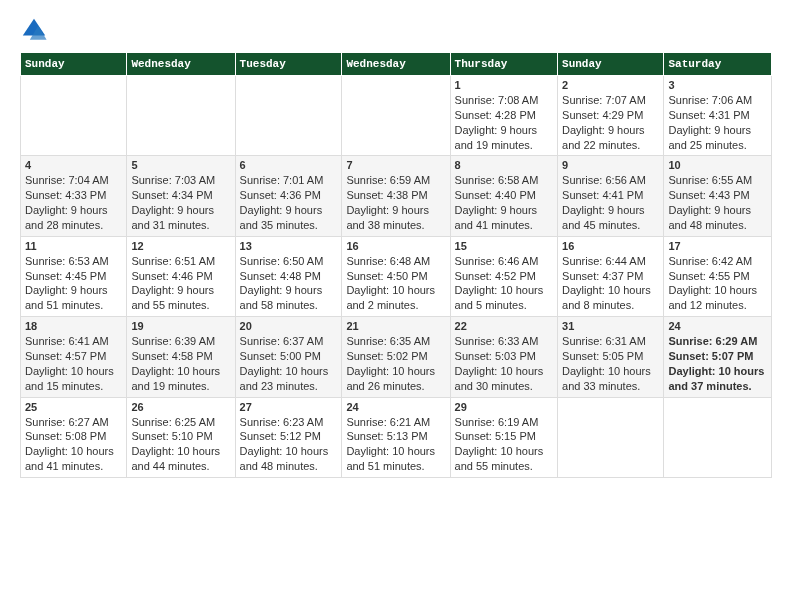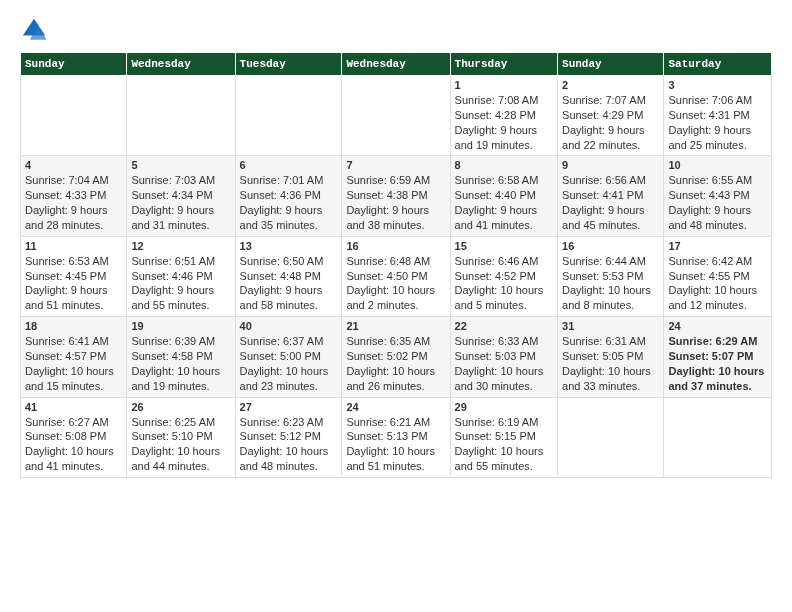--- a/index.html
+++ b/index.html
@@ -235,21 +235,21 @@
           <td>
             <div class="day-number">15</div>
             <div class="day-info" style="white-space: pre-line;">Sunrise: 6:46 AM
 Sunset: 4:52 PM
 Daylight: 10 hours
 and 5 minutes.</div>
           </td>
           <td>
             <div class="day-number">16</div>
             <div class="day-info" style="white-space: pre-line;">Sunrise: 6:44 AM
-Sunset: 5:53 PM
+Sunset: 4:37 PM
 Daylight: 10 hours
 and 8 minutes.</div>
           </td>
           <td>
             <div class="day-number">17</div>
             <div class="day-info" style="white-space: pre-line;">Sunrise: 6:42 AM
 Sunset: 4:55 PM
 Daylight: 10 hours
 and 12 minutes.</div>
           </td>
@@ -263,21 +263,21 @@
 and 15 minutes.</div>
           </td>
           <td>
             <div class="day-number">19</div>
             <div class="day-info" style="white-space: pre-line;">Sunrise: 6:39 AM
 Sunset: 4:58 PM
 Daylight: 10 hours
 and 19 minutes.</div>
           </td>
           <td>
-            <div class="day-number">40</div>
+            <div class="day-number">20</div>
             <div class="day-info" style="white-space: pre-line;">Sunrise: 6:37 AM
 Sunset: 5:00 PM
 Daylight: 10 hours
 and 23 minutes.</div>
           </td>
           <td>
             <div class="day-number">21</div>
             <div class="day-info" style="white-space: pre-line;">Sunrise: 6:35 AM
 Sunset: 5:02 PM
 Daylight: 10 hours
@@ -300,21 +300,21 @@
           <td>
             <div class="day-number">24</div>
             <div class="day-info" style="white-space: pre-line; font-weight: bold;">Sunrise: 6:29 AM
 Sunset: 5:07 PM
 Daylight: 10 hours
 and 37 minutes.</div>
           </td>
         </tr>
         <tr>
           <td>
-            <div class="day-number">41</div>
+            <div class="day-number">25</div>
             <div class="day-info" style="white-space: pre-line;">Sunrise: 6:27 AM
 Sunset: 5:08 PM
 Daylight: 10 hours
 and 41 minutes.</div>
           </td>
           <td>
             <div class="day-number">26</div>
             <div class="day-info" style="white-space: pre-line;">Sunrise: 6:25 AM
 Sunset: 5:10 PM
 Daylight: 10 hours

